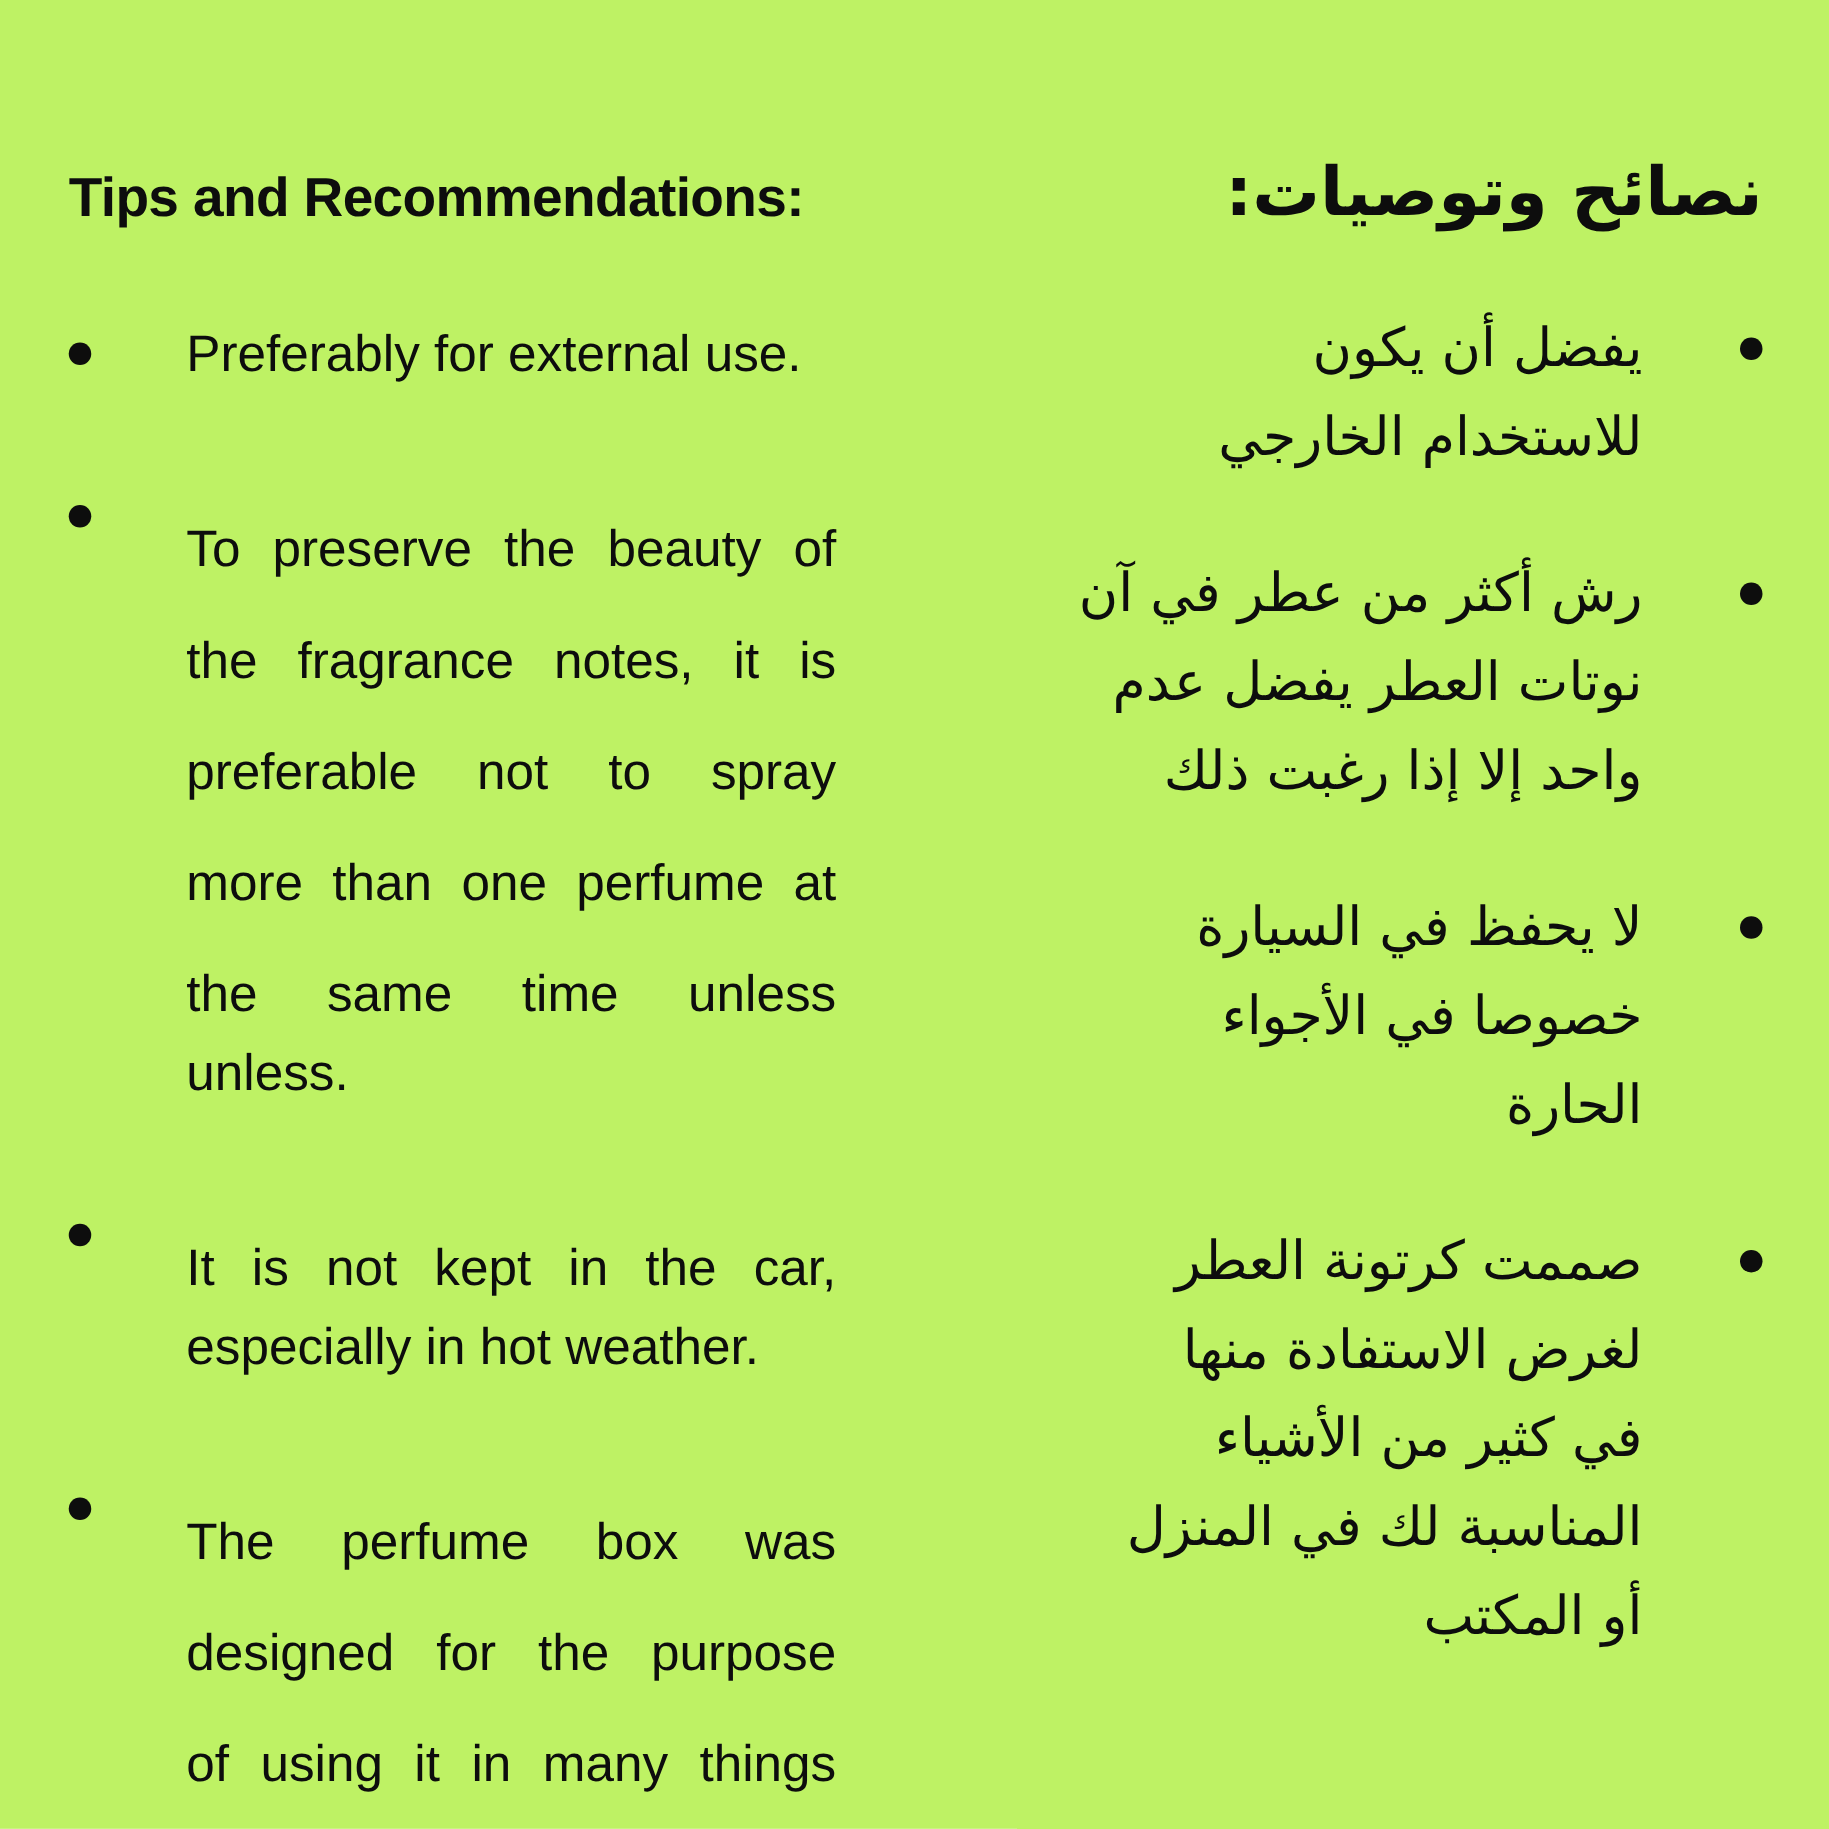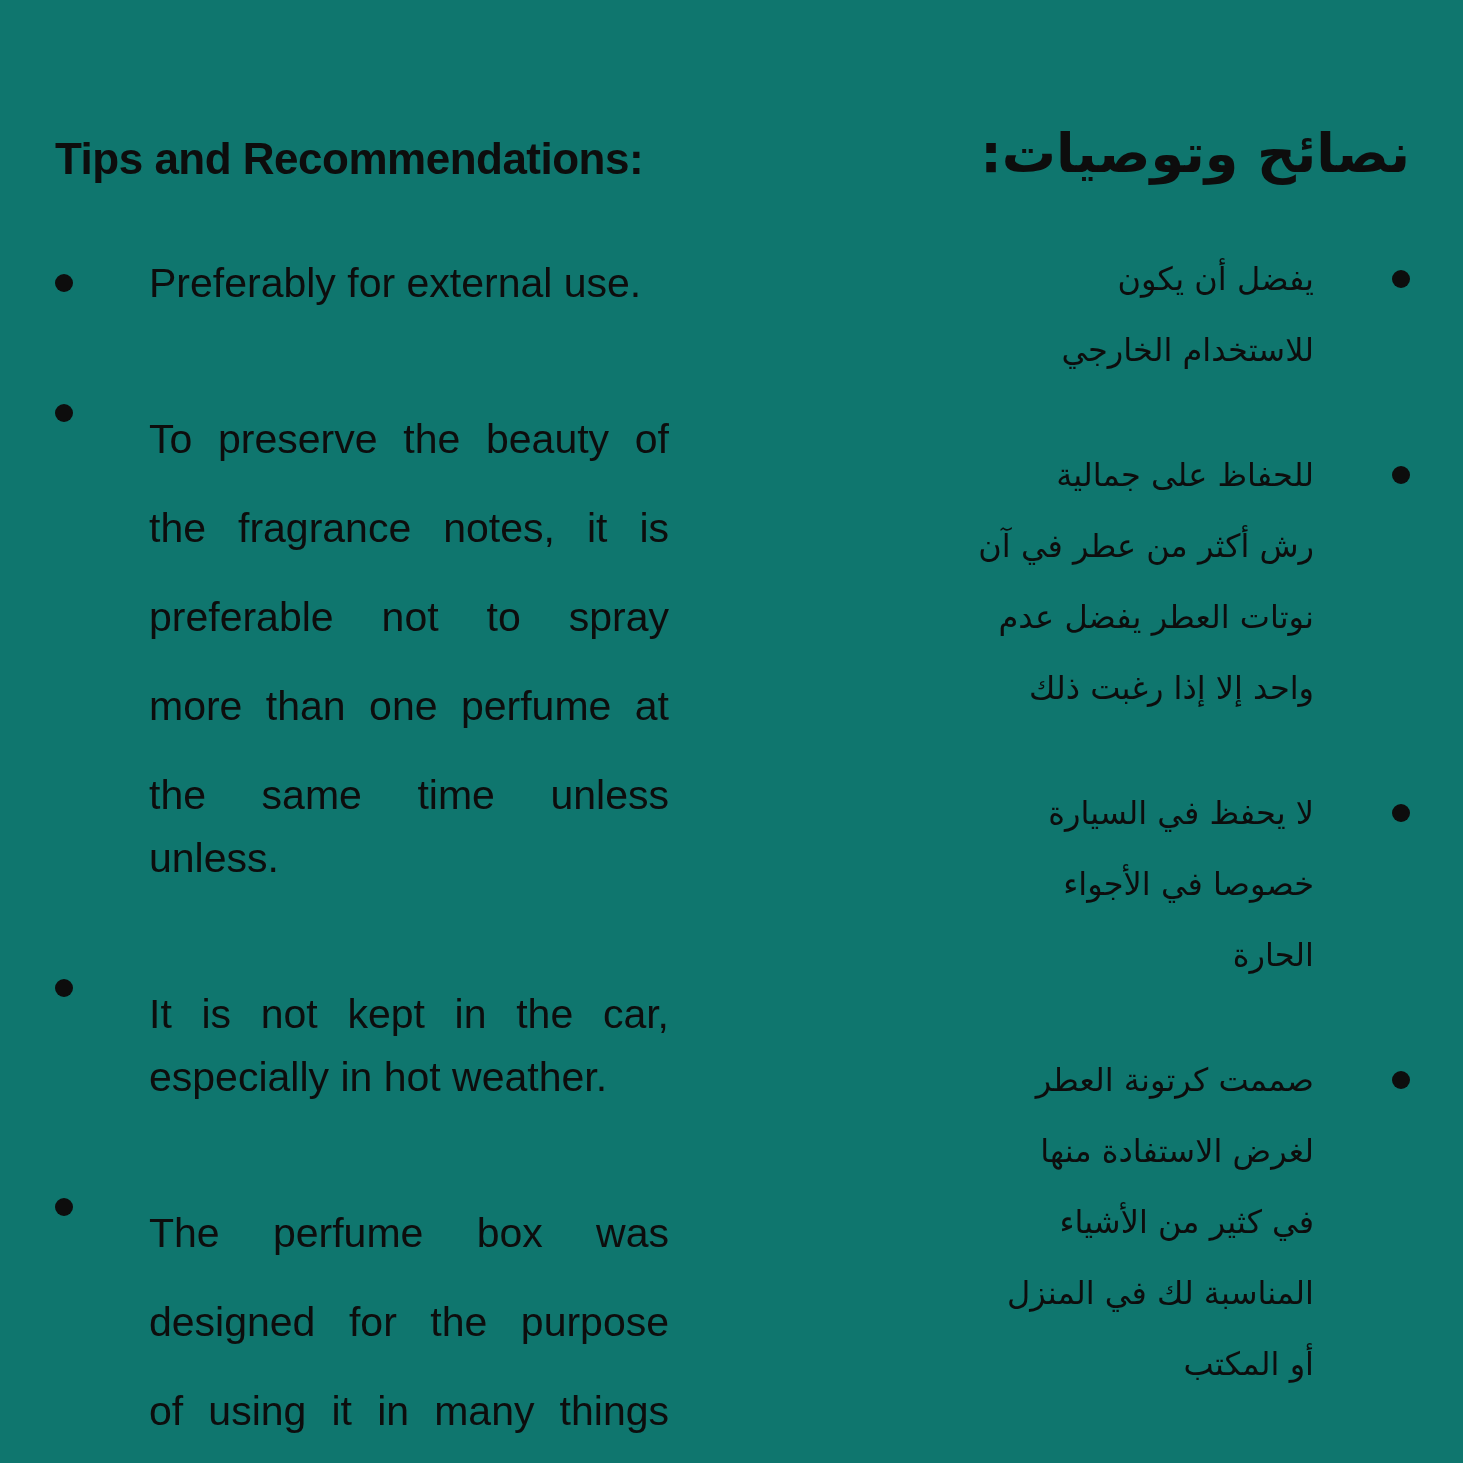--- a/index.html
+++ b/index.html
@@ -1,20 +1,20 @@
 <!DOCTYPE html>
 <html><head>
 <meta charset="utf-8">
 <style>
   html, body { margin: 0; padding: 0; }
   .page {
     position: relative;
     width: 1463px;
     height: 1463px;
-    background: #0f766e;
+    background: #bef264;
     overflow: hidden;
     color: #0d0d0d;
   }
   .col { position: absolute; }
 
   
   .col-en {
     left: 55px;
     top: 130px;
     width: 614px;
@@ -51,21 +51,21 @@
     font-family: "DejaVu Sans", sans-serif;
   }
   .h-ar {
     font-size: 54px;
     font-weight: 700;
     line-height: 72px;
     margin: 0 0 54px 0;
   }
   .col-ar .item { margin-bottom: 54px; }
   .col-ar .dot { margin-top: 26px; margin-left: 30px; }
-  .col-ar .txt { flex: 1; font-size: 32px; line-height: 71px; }
+  .col-ar .txt { flex: 1; font-size: 43px; line-height: 71px; }
   .col-ar .line { text-align: right; }
 </style>
 </head>
 <body>
 
 <div class="page">
 
   <section class="col col-en">
     <h1 class="h-en">Tips and Recommendations:</h1>
 
@@ -113,21 +113,20 @@
       <span class="dot"></span>
       <div class="txt">
         <div class="line">يفضل أن يكون</div>
         <div class="line">للاستخدام الخارجي</div>
       </div>
     </div>
 
     <div class="item">
       <span class="dot"></span>
       <div class="txt">
-        <div class="line">للحفاظ على جمالية</div>
         <div class="line">رش أكثر من عطر في آن</div>
         <div class="line">نوتات العطر يفضل عدم</div>
         <div class="line">واحد إلا إذا رغبت ذلك</div>
       </div>
     </div>
 
     <div class="item">
       <span class="dot"></span>
       <div class="txt">
         <div class="line">لا يحفظ في السيارة</div>

